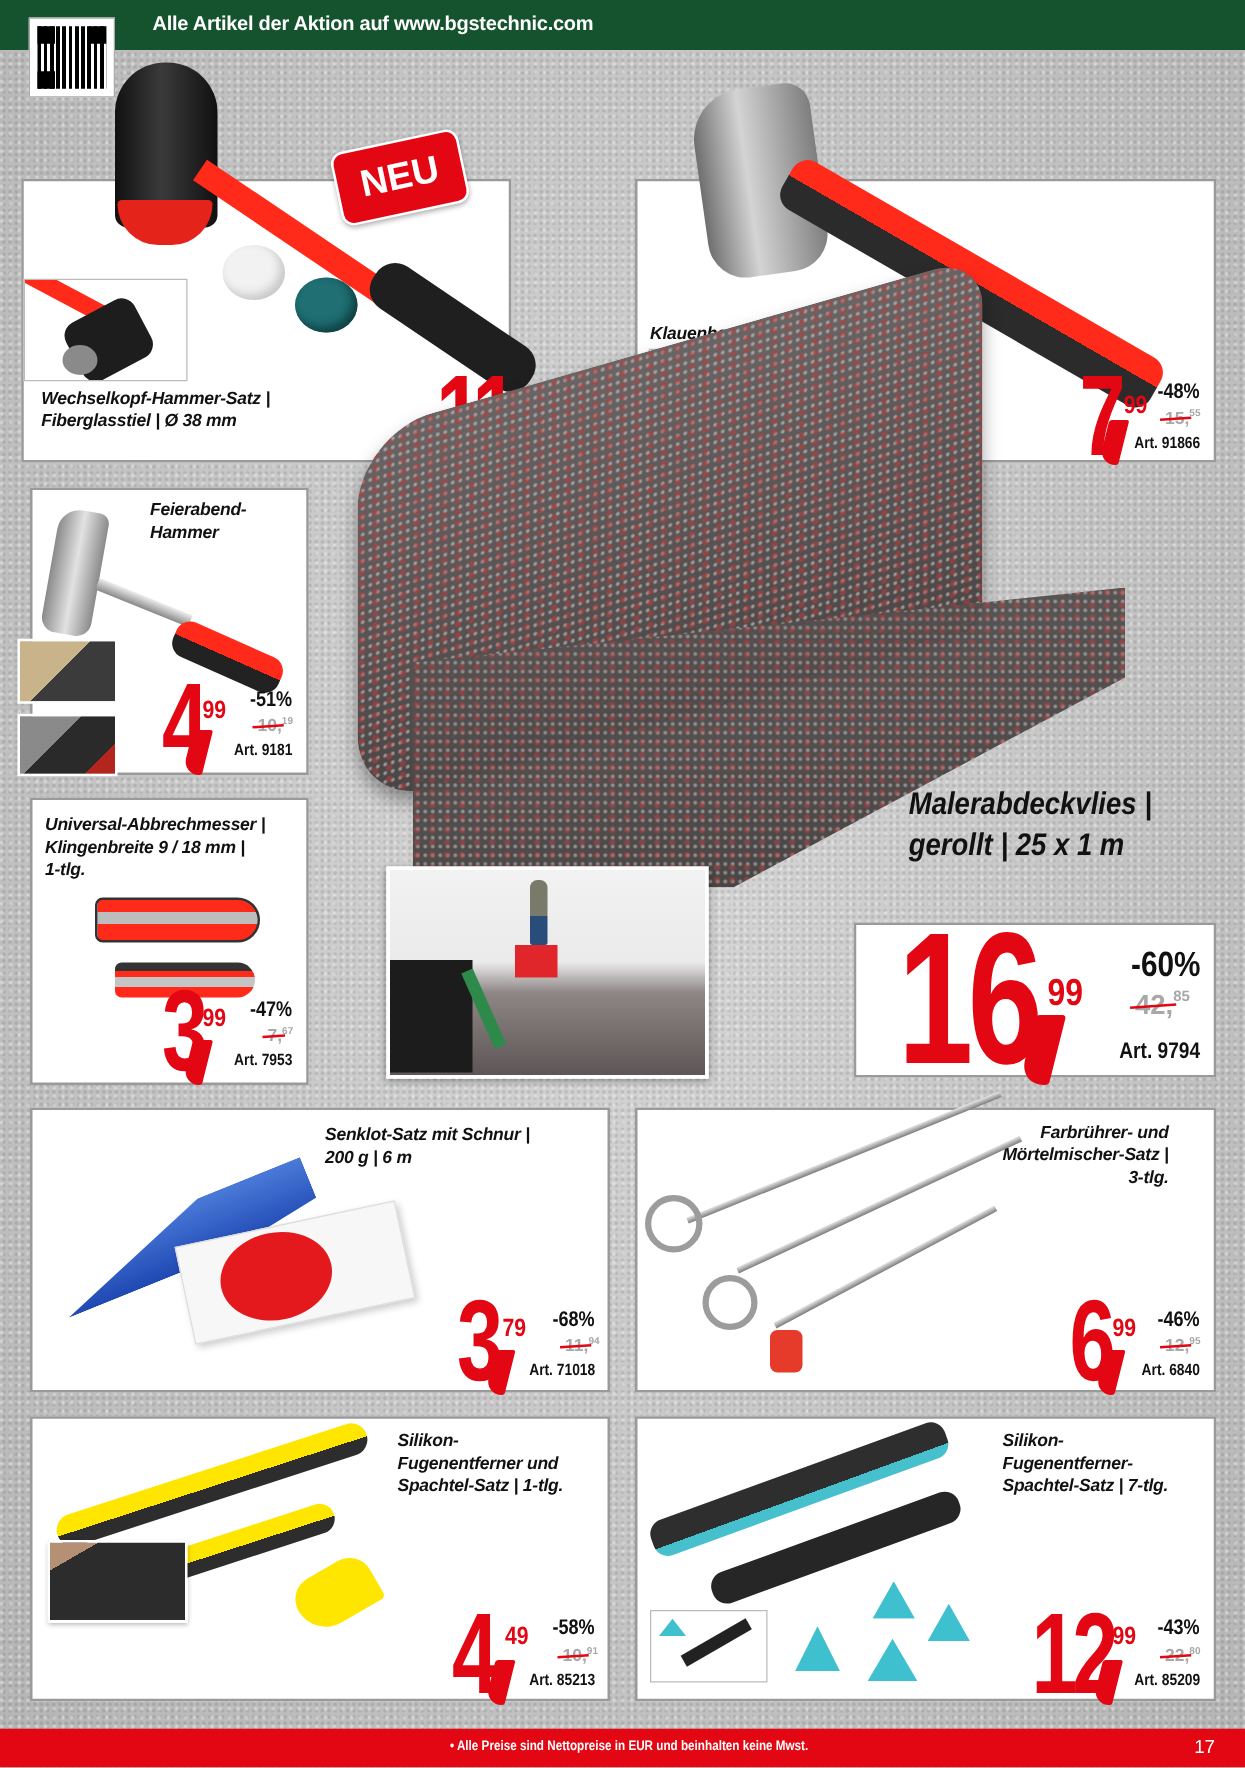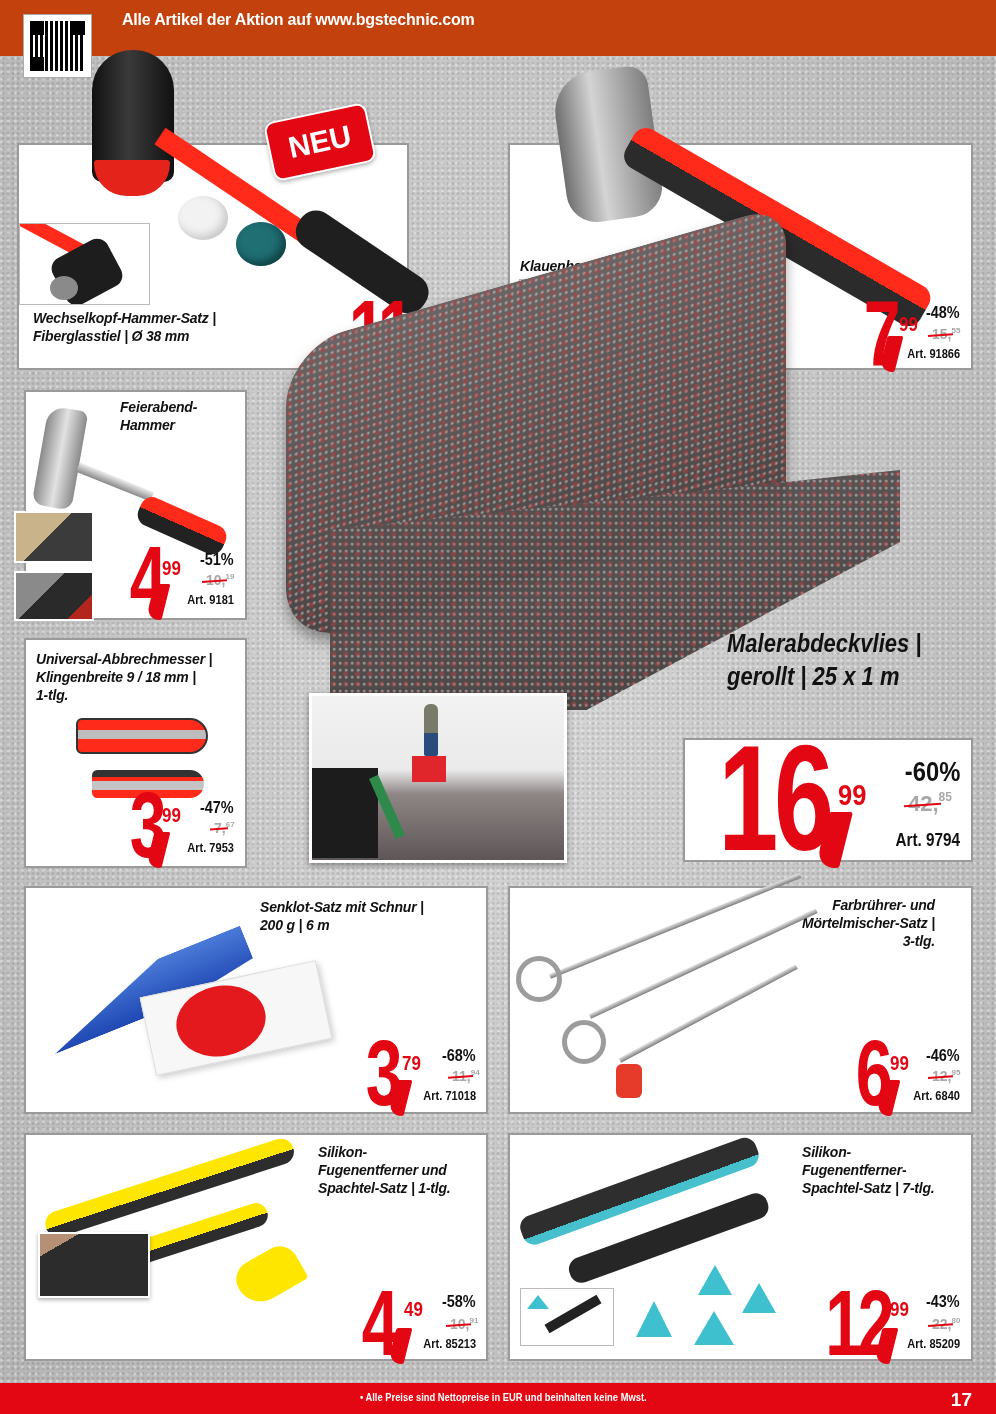--- a/index.html
+++ b/index.html
@@ -6,22 +6,22 @@
   html, body { width: 996px; height: 1414px; overflow: hidden; }
   body {
     position: relative;
     font-family: "Liberation Sans", sans-serif;
     background:
       radial-gradient(circle at 20% 30%, rgba(255,255,255,0.35) 0 1px, transparent 2px) 0 0/7px 7px,
       radial-gradient(circle at 60% 70%, rgba(0,0,0,0.10) 0 1px, transparent 2px) 0 0/5px 5px,
       radial-gradient(ellipse at 50% 45%, #d9d9d9 0%, #c4c4c4 60%, #b5b5b5 100%);
   }
   .topbar {
-    position: absolute; left: 0; top: 0; width: 996px; height: 56px;
-    background: #c2410c;
+    position: absolute; left: 0; top: 0; width: 996px; height: 40px;
+    background: #14532d;
     text-align: right;
   }
   .topbar-text {
     position: absolute; left: 122px; top: 11px;
     color: #fff; font-weight: bold; font-size: 16px; letter-spacing: -0.2px;
     font-family: "Liberation Sans", sans-serif;
   }
   .qr {
     position: absolute; left: 23px; top: 14px; width: 69px; height: 64px;
     background: #fff; border: 1px solid #aaa; padding: 6px;
@@ -65,21 +65,21 @@
     border: 2px solid #fff; box-shadow: 0 2px 4px rgba(0,0,0,0.3);
     color: #fff; font-weight: bold; font-size: 30px; text-align: center; line-height: 56px;
   }
   .footer {
     position: absolute; left: 0; top: 1383px; width: 996px; height: 31px; background: #e30613;
   }
   .footer-note {
     position: absolute; left: 360px; top: 8px; color: #fff; font-size: 11px; font-weight: bold;
     transform: scaleX(0.85); transform-origin: left top; white-space: nowrap;
   }
-  .page-num { position: absolute; right: 24px; top: 6px; color: #fff; font-size: 19px; font-weight: bold; }
+  .page-num { position: absolute; right: 24px; top: 6px; color: #fff; font-size: 15px; font-weight: normal; }
   .big-title { position: absolute; left: 727px; top: 627px; font-weight: bold; font-style: italic; font-size: 25px; line-height: 33px; color: #111; white-space: nowrap; transform: scaleX(0.88); transform-origin: left top;}
   .photo {
     position: absolute; left: 309px; top: 693px; width: 258px; height: 170px;
     border: 3px solid #fff; box-shadow: 0 2px 6px rgba(0,0,0,0.4);
     background: linear-gradient(180deg, #f2f2f2 0%, #eaeaea 45%, #8e8585 60%, #5e5656 100%);
     overflow: hidden;
   }
 </style>
 </head>
 <body>

